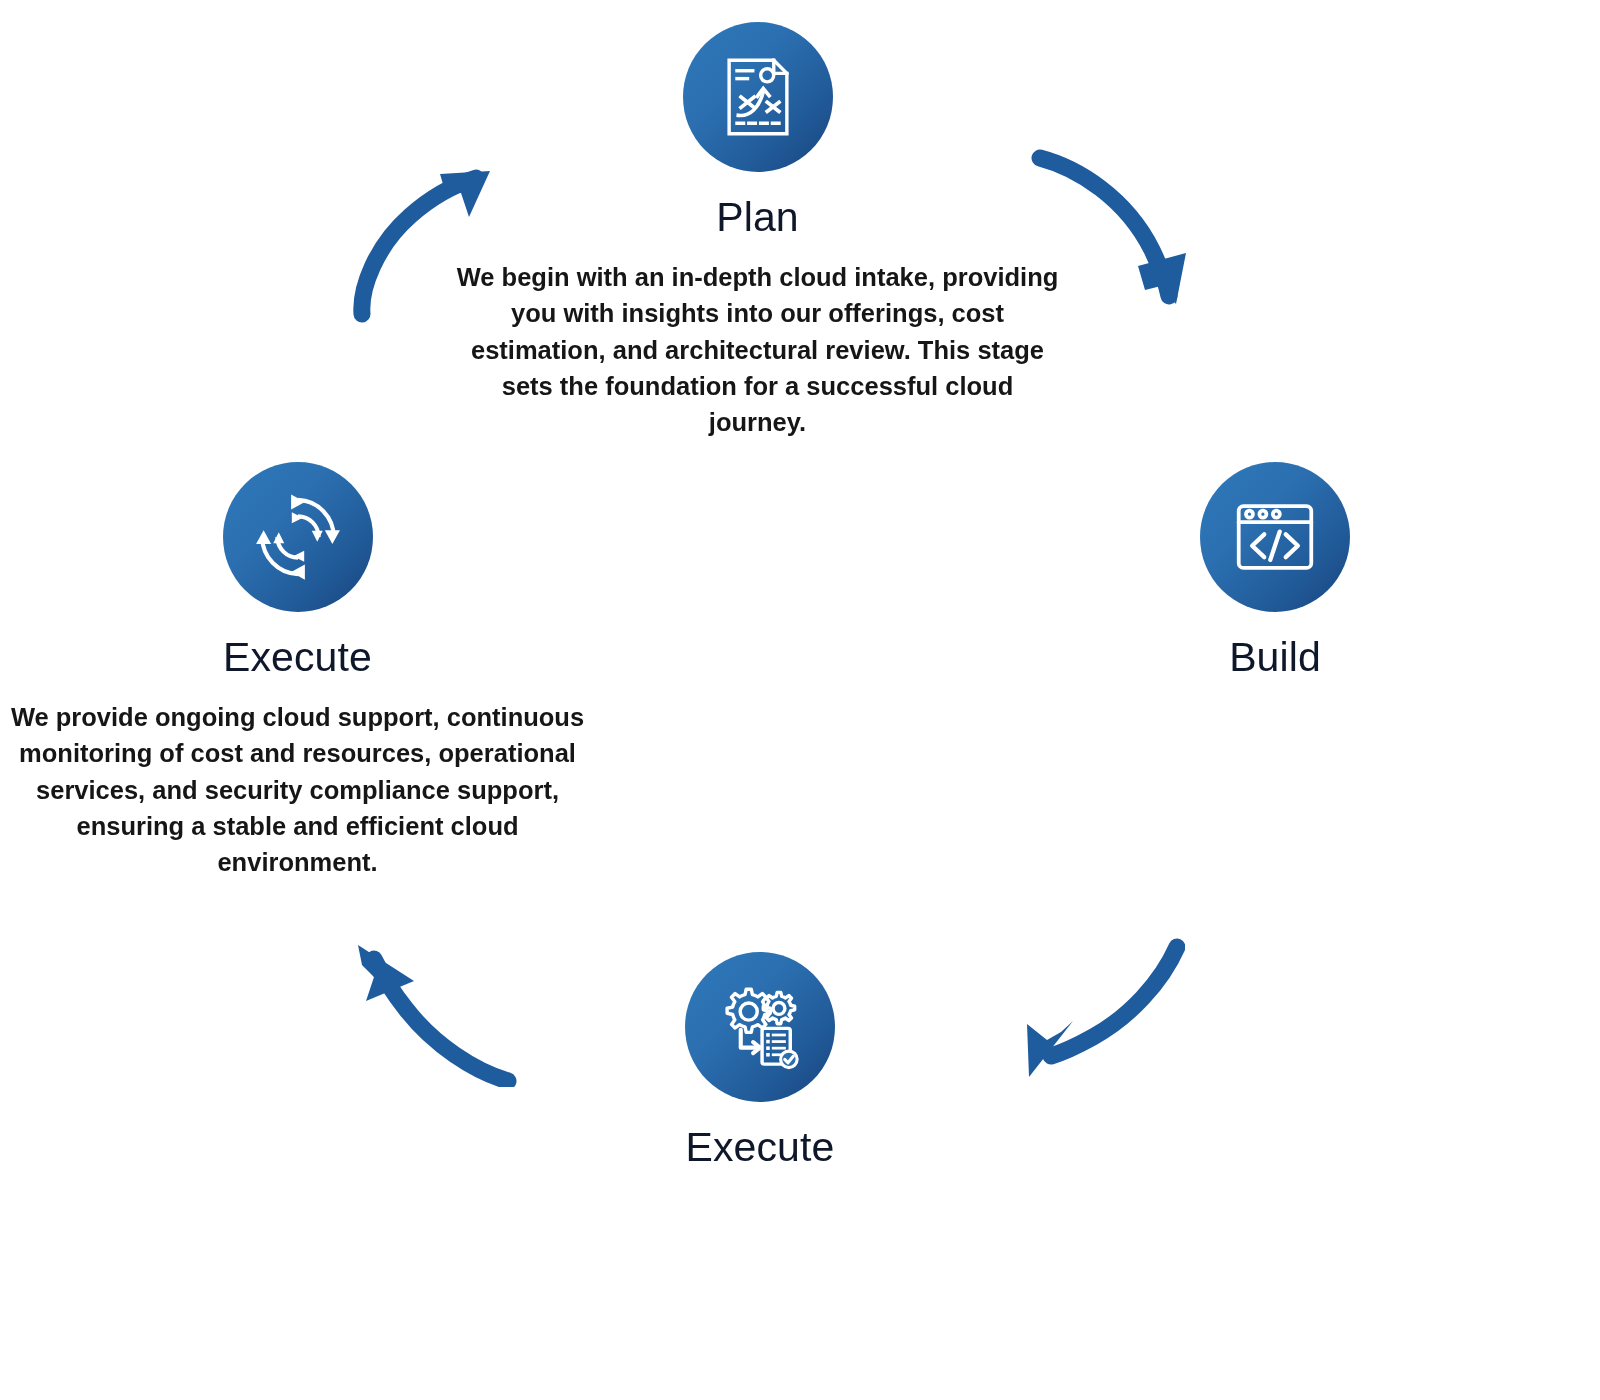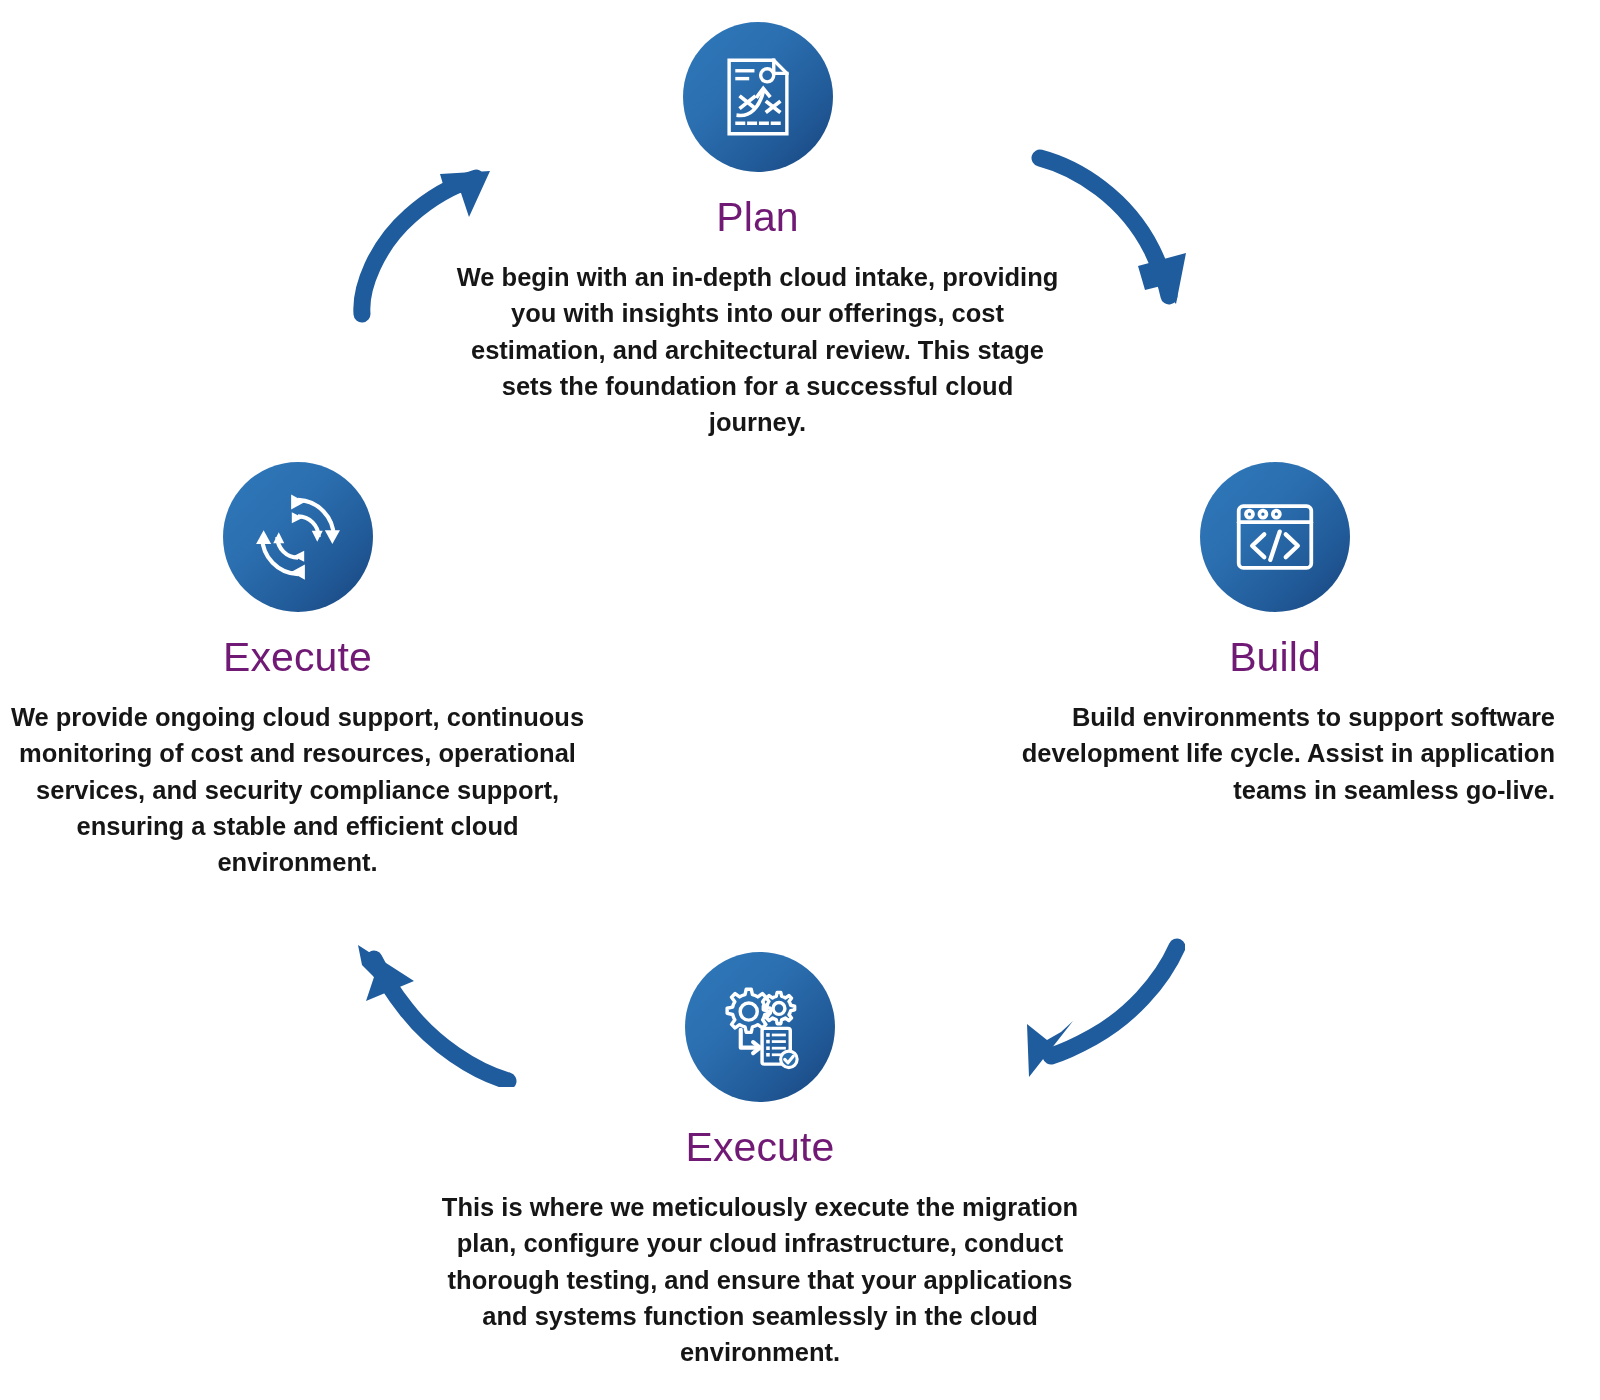--- a/index.html
+++ b/index.html
@@ -34,21 +34,21 @@
     display: flex;
     align-items: center;
     justify-content: center;
     background: linear-gradient(135deg, #2f79bb 0%, #2b6fb0 38%, #215a98 72%, #17447d 100%);
   }
   .icon-circle svg { display: block; }
 
   .stage-title {
     font-size: 41px;
     font-weight: 400;
-    color: #701a75;
+    color: #0f172a;
     letter-spacing: 0.1px;
     line-height: 1.15;
     margin-top: 22px;
     white-space: nowrap;
   }
   .stage-desc {
     font-size: 25.5px;
     font-weight: 700;
     color: #161616;
     line-height: 1.42;
@@ -138,21 +138,20 @@
             <circle cx="23" cy="15" r="2.6"></circle>
             <circle cx="33" cy="15" r="2.6"></circle>
             <path d="M24 30 L 15 38.5 L 24 47" stroke-width="3.2"></path>
             <path d="M40 30 L 49 38.5 L 40 47" stroke-width="3.2"></path>
             <path d="M35.5 28 L 28.5 49" stroke-width="3.2"></path>
           </g>
         </svg>
       </span>
     </div>
     <div class="stage-title">Build</div>
-    <div class="stage-desc">Build environments to support software development life cycle. Assist in application teams in seamless go-live.</div>
   </div>
 
   <div class="stage" id="stage-execute">
     <div class="icon-circle">
       <span>
         <svg width="88" height="88" viewBox="0 0 64 64" aria-hidden="true">
           <g fill="none" stroke="#ffffff" stroke-width="2.5" stroke-linejoin="round" stroke-linecap="round">
 
             <path d="M22 4.5 l3.6 0 0.9 4.0 a12.6 12.6 0 0 1 3.9 1.6 l3.3-2.4 2.6 2.6 -2.4 3.3 a12.6 12.6 0 0 1 1.6 3.9 l4.0 0.9 0 3.6 -4.0 0.9 a12.6 12.6 0 0 1 -1.6 3.9 l2.4 3.3 -2.6 2.6 -3.3-2.4 a12.6 12.6 0 0 1 -3.9 1.6 l-0.9 4.0 -3.6 0 -0.9-4.0 a12.6 12.6 0 0 1 -3.9-1.6 l-3.3 2.4 -2.6-2.6 2.4-3.3 a12.6 12.6 0 0 1 -1.6-3.9 l-4.0-0.9 0-3.6 4.0-0.9 a12.6 12.6 0 0 1 1.6-3.9 l-2.4-3.3 2.6-2.6 3.3 2.4 a12.6 12.6 0 0 1 3.9-1.6 Z"></path>
             <circle cx="23.8" cy="20.8" r="6.2"></circle>
@@ -176,21 +175,20 @@
               <rect x="36.5" y="50.9" width="2.6" height="2.6"></rect>
               <rect x="40.6" y="51.2" width="10.2" height="2"></rect>
             </g>
             <circle cx="53" cy="55.5" r="6" fill="#2a6fae" stroke="#ffffff" stroke-width="2.3"></circle>
             <path d="M50 55.5 L 52.3 58 L 56.2 53.3" fill="none" stroke="#ffffff" stroke-width="2.3" stroke-linecap="round" stroke-linejoin="round"></path>
           </g>
         </svg>
       </span>
     </div>
     <div class="stage-title">Execute</div>
-    <div class="stage-desc">This is where we meticulously execute the migration plan, configure your cloud infrastructure, conduct thorough testing, and ensure that your applications and systems function seamlessly in the cloud environment.</div>
   </div>
 
   <div class="stage" id="stage-operate">
     <div class="icon-circle">
       <span>
         <svg width="88" height="88" viewBox="0 0 64 64" aria-hidden="true">
           <g fill="none" stroke="#ffffff" stroke-width="3" stroke-linecap="butt">
 
             <path d="M32 5 A 27 27 0 0 1 58 32"></path>
             <path d="M32 59 A 27 27 0 0 1 6 32"></path>

